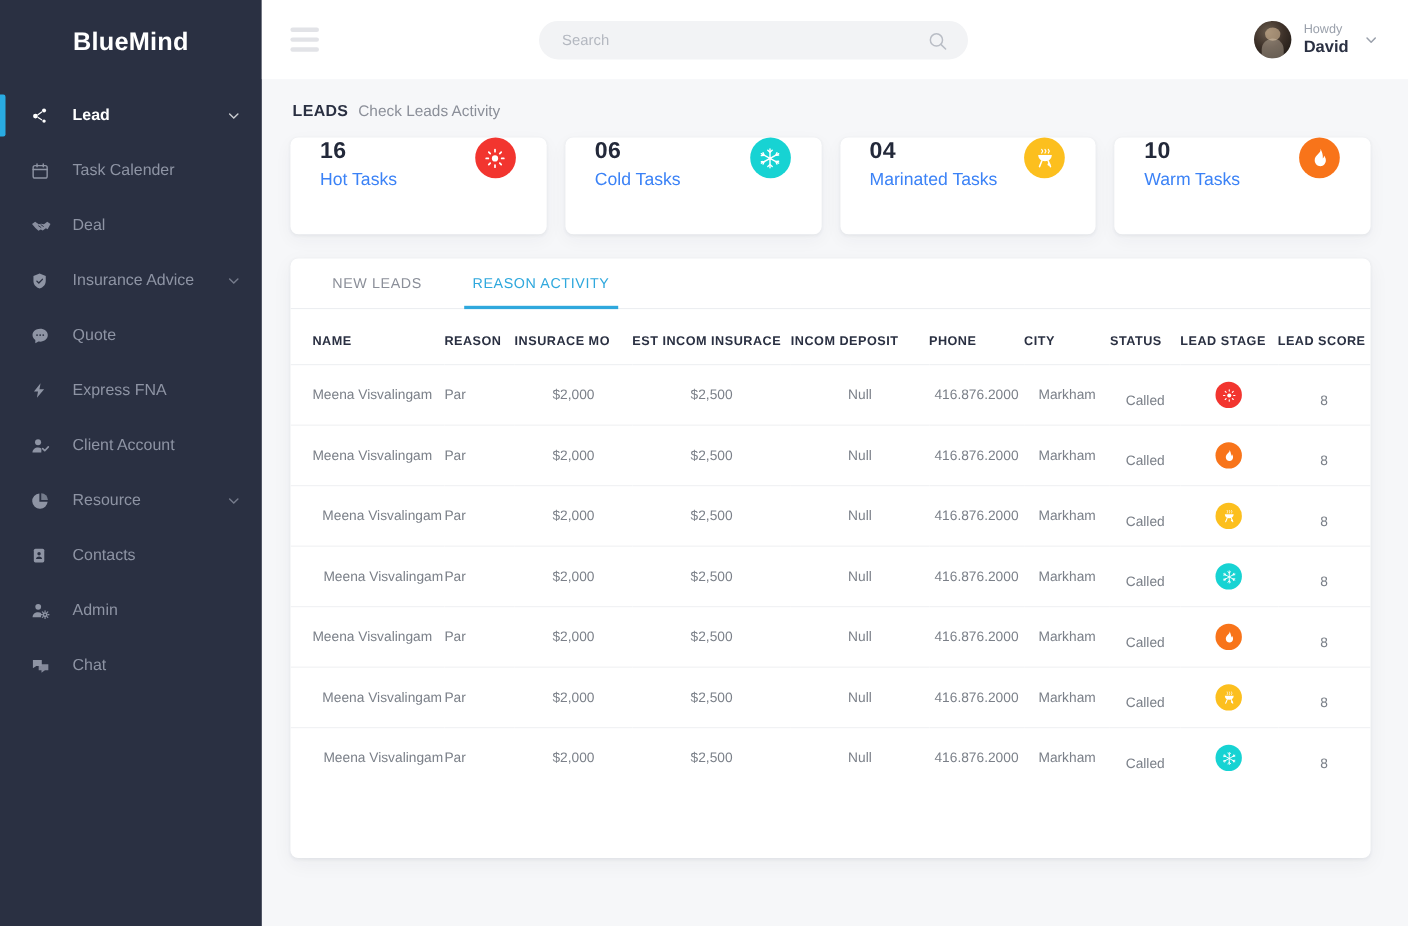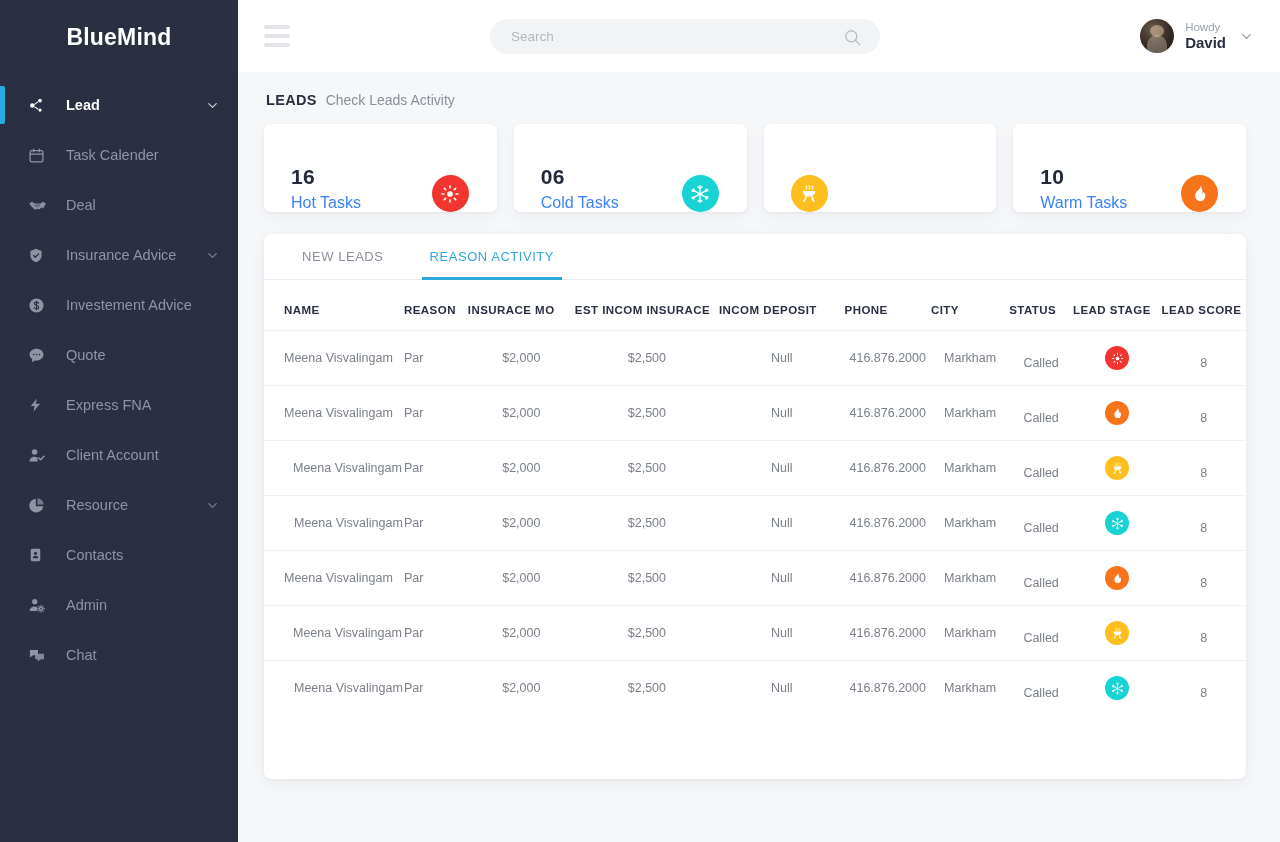--- a/index.html
+++ b/index.html
@@ -94,21 +94,21 @@
   .content { flex: 1 1 auto; padding: 20px 34px 0 26px; overflow: hidden; }
 
   .page-head { display: flex; align-items: baseline; gap: 9px; margin-bottom: 16px; padding-left: 2px; }
   .page-title { font-size: 14.5px; font-weight: 700; color: #2a3042; letter-spacing: .3px; }
   .page-sub { font-size: 14px; color: #8b8f99; }
 
   .cards { display: flex; gap: 17px; margin-bottom: 22px; }
   .card {
     flex: 1 1 0; height: 88px; background: #ffffff; border-radius: 7px;
     box-shadow: 0 1px 3px rgba(40,45,60,.06), 0 5px 16px rgba(40,45,60,.045);
-    display: flex; align-items: flex-end; justify-content: space-between;
+    display: flex; align-items: flex-start; justify-content: space-between;
     padding: 0 28px 0 27px;
   }
   .card-num { font-size: 21px; font-weight: 700; color: #23293a; line-height: 1.25; letter-spacing: .3px; }
   .card-lbl { font-size: 16px; color: #3b82f6; margin-top: 4px; }
   .badge {
     width: 37px; height: 37px; border-radius: 50%;
     display: flex; align-items: center; justify-content: center; flex: 0 0 37px;
   }
   .badge svg { display: block; }
   .badge.hot { background: #f2352f; }
@@ -232,29 +232,20 @@
               <path d="M12 1.8 3.6 5.2v6.5c0 5.3 3.6 9.2 8.4 10.5 4.8-1.3 8.4-5.2 8.4-10.5V5.2z"></path>
               <path d="M8.3 12.1l2.6 2.6 4.9-5" stroke="#2a3042" stroke-width="1.9" fill="none" stroke-linecap="round" stroke-linejoin="round"></path>
             </svg>
           </span>
           <span class="nav-label">Insurance Advice</span>
           <span class="nav-caret">
             <svg width="15" height="15" viewBox="0 0 24 24" fill="none" stroke="currentColor" stroke-width="2.1" stroke-linecap="round" stroke-linejoin="round">
               <polyline points="6 9 12 15 18 9"></polyline>
             </svg>
           </span>
-        </div>
-        <div class="nav-item">
-          <span class="nav-ico">
-            <svg width="17" height="17" viewBox="0 0 24 24" fill="currentColor">
-              <circle cx="12" cy="12" r="10"></circle>
-              <path d="M12 6v12M14.8 8.9c-.5-1-1.6-1.6-2.9-1.6-1.7 0-2.9.9-2.9 2.3 0 3.1 6 1.6 6 4.8 0 1.5-1.3 2.4-3.1 2.4-1.5 0-2.7-.7-3.2-1.8" stroke="#2a3042" stroke-width="1.6" fill="none" stroke-linecap="round" stroke-linejoin="round"></path>
-            </svg>
-          </span>
-          <span class="nav-label">Investement Advice</span>
         </div>
         <div class="nav-item">
           <span class="nav-ico">
             <svg width="17" height="17" viewBox="0 0 24 24" fill="currentColor">
               <path d="M12 2.6c-5.4 0-9.8 3.6-9.8 8.1 0 2.5 1.4 4.8 3.6 6.3v4.4l4-2.4c.7.1 1.4.2 2.2.2 5.4 0 9.8-3.6 9.8-8.5S17.4 2.6 12 2.6z"></path>
               <g fill="#2a3042">
                 <circle cx="8" cy="10.7" r="1.15"></circle>
                 <circle cx="12" cy="10.7" r="1.15"></circle>
                 <circle cx="16" cy="10.7" r="1.15"></circle>
               </g>
@@ -391,20 +382,24 @@
        <div class="card-lbl">Cold Tasks</div>
      </div>
      <div class="badge cold">
               <svg width="20" height="20" viewBox="0 0 24 24" fill="none" stroke="#fff" stroke-width="1.55" stroke-linecap="round" stroke-linejoin="round">
                 <path d="M12 1.8v20.4M2.6 6.8l18.8 10.4M21.4 6.8 2.6 17.2"></path>
                 <path d="M12 5.3 9.6 3.2M12 5.3l2.4-2.1M12 18.7l-2.4 2.1M12 18.7l2.4 2.1M5.6 8.6 2.6 8.9M5.6 8.6 4.5 5.8M18.4 15.4l3 -.3M18.4 15.4l1.1 2.8M5.6 15.4l-3 .3M5.6 15.4l-1.1 2.8M18.4 8.6l3-.3M18.4 8.6l1.1-2.8"></path>
               </svg>
             </div>
           </div>
           <div class="card">
+            <div>
+       <div class="card-num">04</div>
+       <div class="card-lbl">Marinated Tasks</div>
+     </div>
      <div class="badge marinated">
               <svg width="20" height="20" viewBox="0 0 24 24" fill="#fff">
                 <path d="M4.6 8.4h14.8c0 4-3.1 6.8-7.4 6.8S4.6 12.4 4.6 8.4z"></path>
                 <path d="M8.6 14.6 6 21M15.4 14.6 18 21" stroke="#fff" stroke-width="1.7" stroke-linecap="round" stroke-linejoin="round" fill="none"></path>
                 <circle cx="16.3" cy="18.6" r="1.5"></circle>
                 <g stroke="#fff" stroke-width="1.25" stroke-linecap="round" stroke-linejoin="round" fill="none">
                   <path d="M8.4 6.2c0-1 1-1.1 1-2.1s-1-1.1-1-2.1"></path>
                   <path d="M12 6.2c0-1 1-1.1 1-2.1s-1-1.1-1-2.1"></path>
                   <path d="M15.6 6.2c0-1 1-1.1 1-2.1s-1-1.1-1-2.1"></path>
                 </g>

